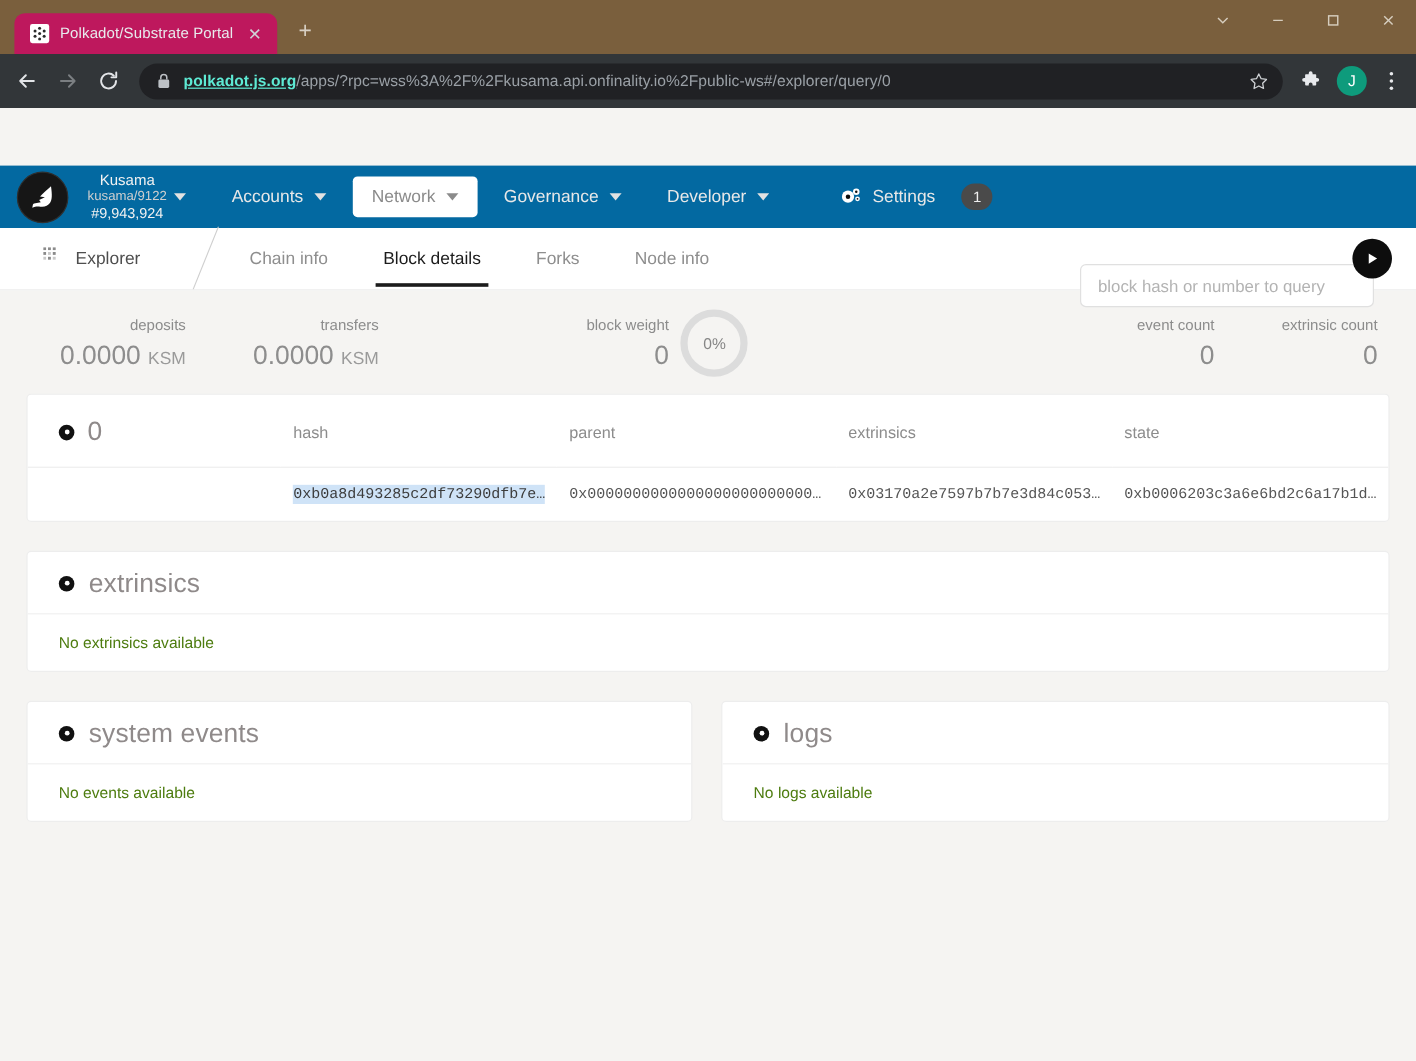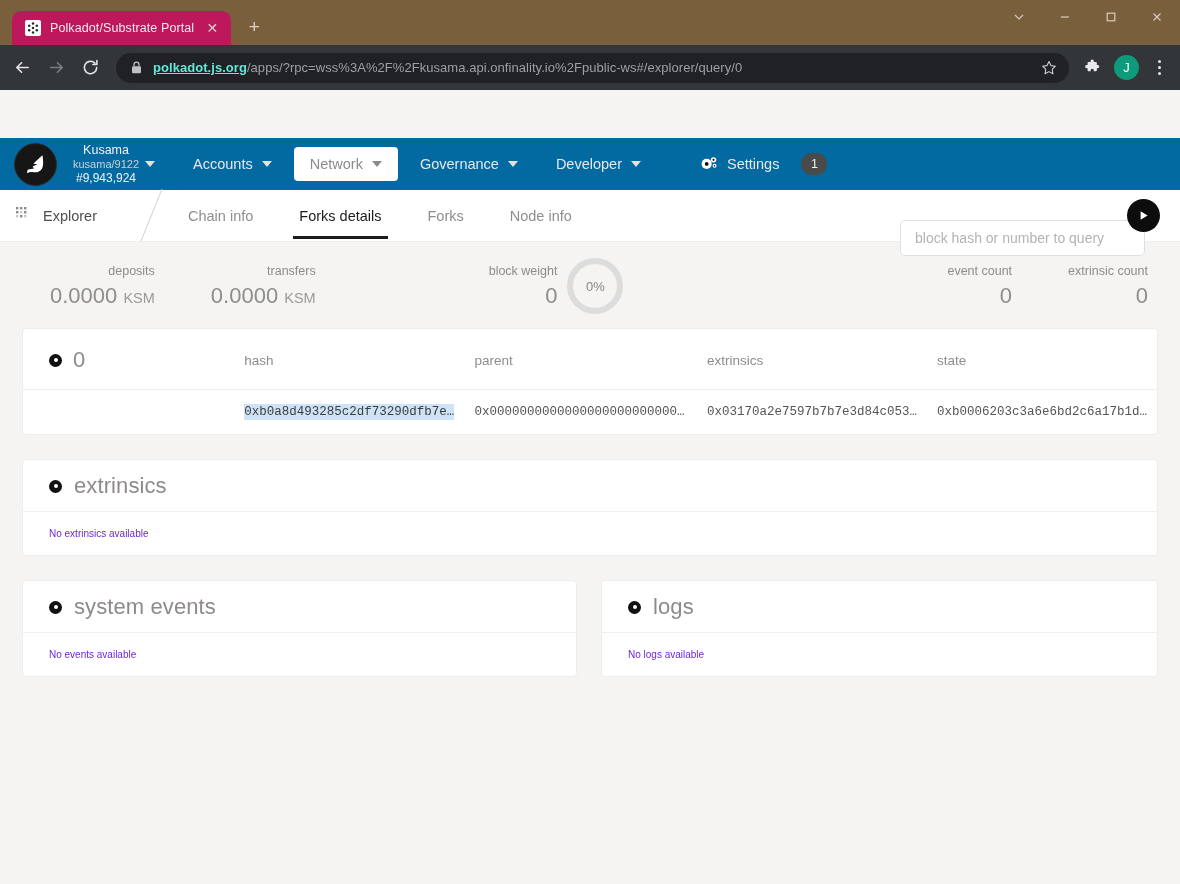--- a/index.html
+++ b/index.html
@@ -246,21 +246,21 @@
     padding: 0 7px;
     margin-left: 12px;
   }
 
   
   #tabbar {
     height: 52px;
     background: #fff;
     display: flex;
     align-items: center;
-    padding-left: 16px;
+    padding-left: 36px;
     border-bottom: 1px solid #eeeeee;
     flex: 0 0 52px;
     position: relative;
   }
   #explorer-crumb {
     display: flex;
     align-items: center;
     gap: 11px;
     padding-right: 20px;
     position: relative;
@@ -413,22 +413,22 @@
     background: #fff;
   }
   .card-title {
     font-size: 22px;
     font-weight: 300;
     color: #8f8a8a;
     letter-spacing: .1px;
   }
   .card-empty {
     padding: 16px 26px;
-    font-size: 10px;
-    color: #6d28d9;
+    font-size: 13px;
+    color: #4d7c0f;
   }
 
   
   #block-table { width: 100%; border-collapse: collapse; }
   #block-table th {
     font-weight: 400;
     font-size: 13.5px;
     color: #8c8c8c;
     text-align: left;
     padding: 18px 10px 16px;
@@ -632,21 +632,21 @@
                 <rect x="4" y="8" width="2.4" height="2.4"></rect>
                 <rect x="8" y="8" width="2.4" height="2.4" fill="#c9c9c9"></rect>
             </g>
           </svg>
         </span>
         <span id="explorer-label">Explorer</span>
       </div>
       <div id="crumb-sep"></div>
 
       <div class="subtab">Chain info</div>
-      <div class="subtab active">Forks details</div>
+      <div class="subtab active">Block details</div>
       <div class="subtab">Forks</div>
       <div class="subtab">Node info</div>
 
       <div id="query-box">
         <input id="query-input" type="text" placeholder="block hash or number to query" style="">
         <div id="query-go">
           <svg width="13" height="13" viewBox="0 0 13 13">
               <path d="M3.6 2.3l7 4.2-7 4.2z" fill="#ffffff"></path>
             </svg>
         </div>

